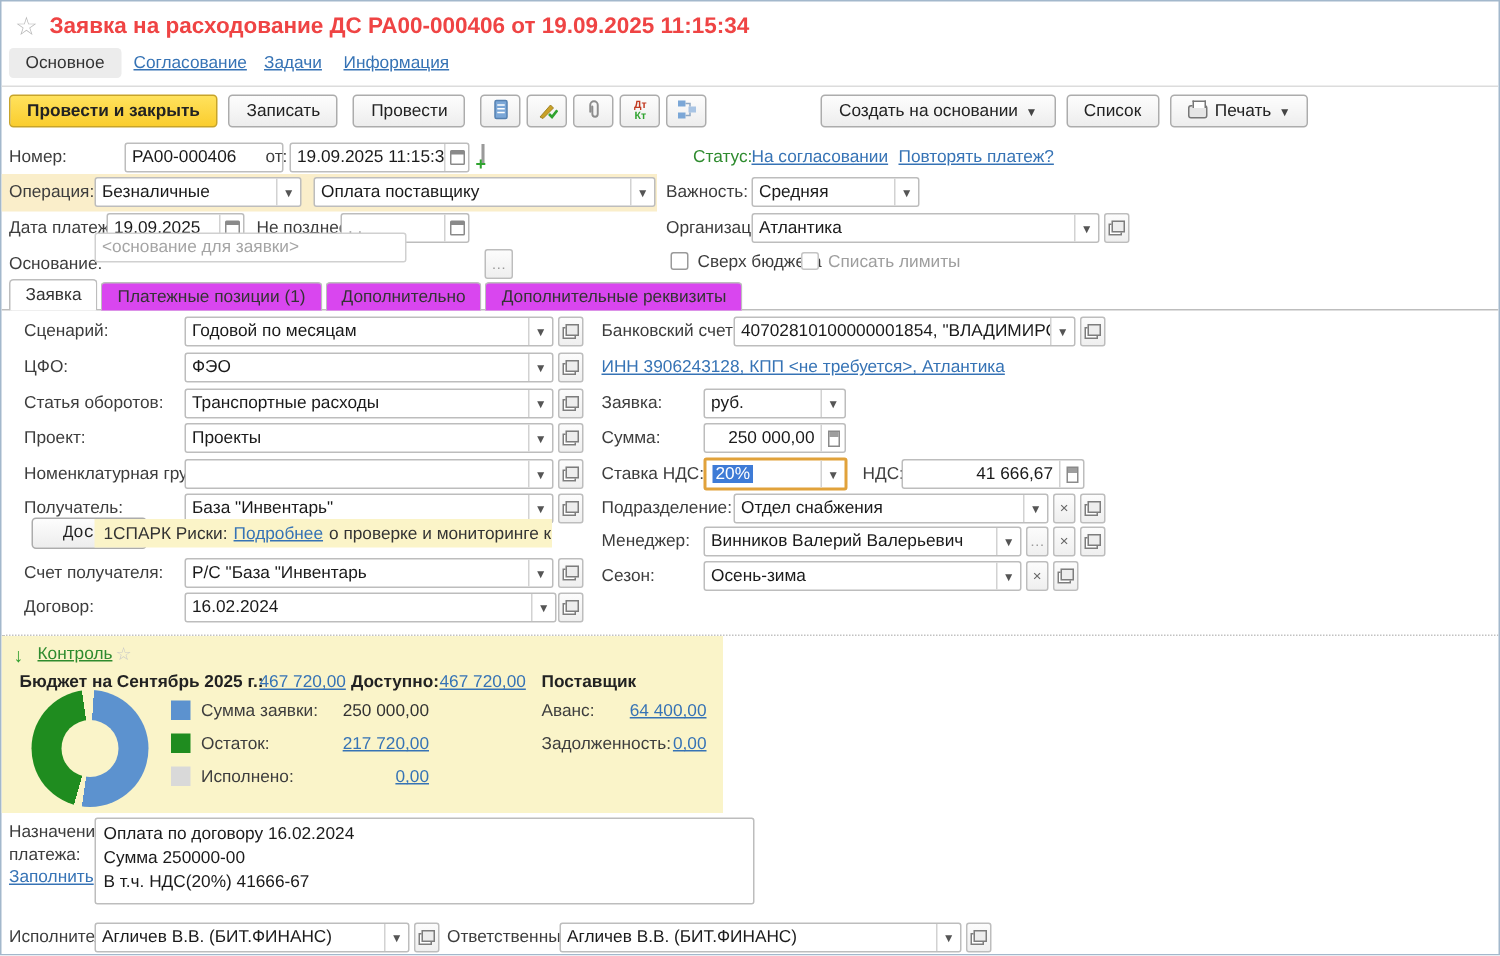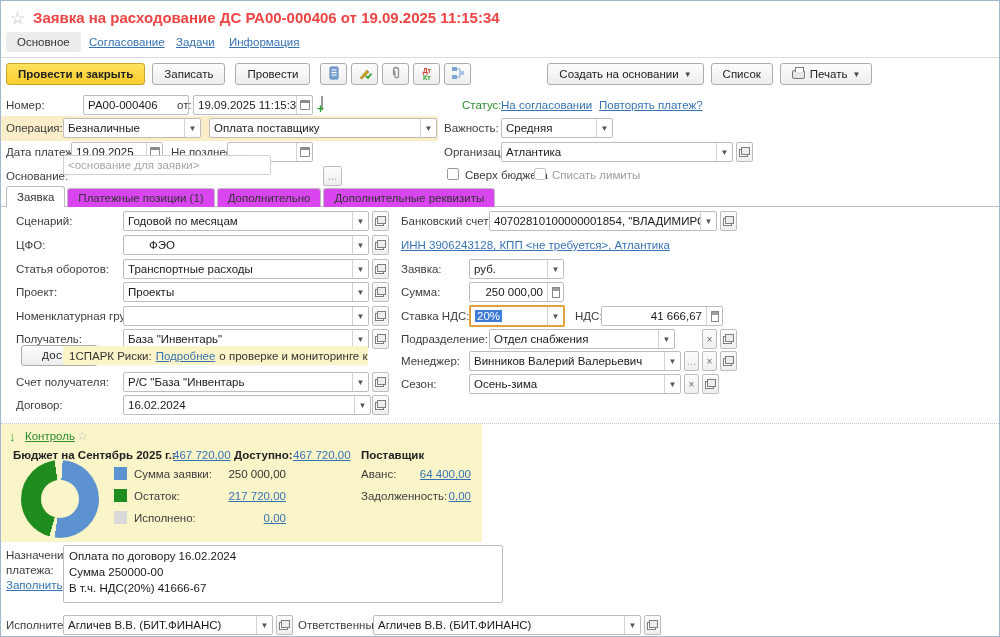--- a/index.html
+++ b/index.html
@@ -223,21 +223,21 @@
   <span class="lbl" style="left:15px;top:214px;">Сценарий:</span>
   <div class="fld" style="left:122px;top:210px;width:246px;">
     <span class="txt">Годовой по месяцам</span>
     <span class="arr">▼</span>
   </div>
   <span class="sq" style="left:371px;top:210px;">
       <span class="icon-open"></span>
     </span>
 
   <span class="lbl" style="left:15px;top:238px;">ЦФО:</span>
-  <div class="fld" style="left:122px;top:234px;width:246px;padding-left:21px;">
+  <div class="fld" style="left:122px;top:234px;width:246px;">
     <span class="txt">ФЭО</span>
     <span class="arr">▼</span>
   </div>
   <span class="sq" style="left:371px;top:234px;">
       <span class="icon-open"></span>
     </span>
 
   <span class="lbl" style="left:15px;top:262px;">Статья оборотов:</span>
   <div class="fld" style="left:122px;top:258px;width:246px;">
     <span class="txt">Транспортные расходы</span>
@@ -331,21 +331,21 @@
   </div>
   <span class="lbl" style="left:574px;top:309px;">НДС:</span>
   <div class="fld" style="left:600px;top:305px;width:122px;">
     <span class="txt num">41 666,67</span>
     <span class="arr">
         <span class="icon-calc"></span>
       </span>
   </div>
 
   <span class="lbl" style="left:400px;top:332px;">Подразделение:</span>
-  <div class="fld" style="left:488px;top:328px;width:186px;">
+  <div class="fld" style="left:488px;top:328px;width:210px;">
     <span class="txt">Отдел снабжения</span>
     <span class="arr">▼</span>
   </div>
   <span class="sq" style="left:701px;top:328px;width:15px;">×</span>
   <span class="sq" style="left:719px;top:328px;">
       <span class="icon-open"></span>
     </span>
 
   <span class="lbl" style="left:400px;top:354px;">Менеджер:</span>
   <div class="fld" style="left:468px;top:350px;width:212px;">

